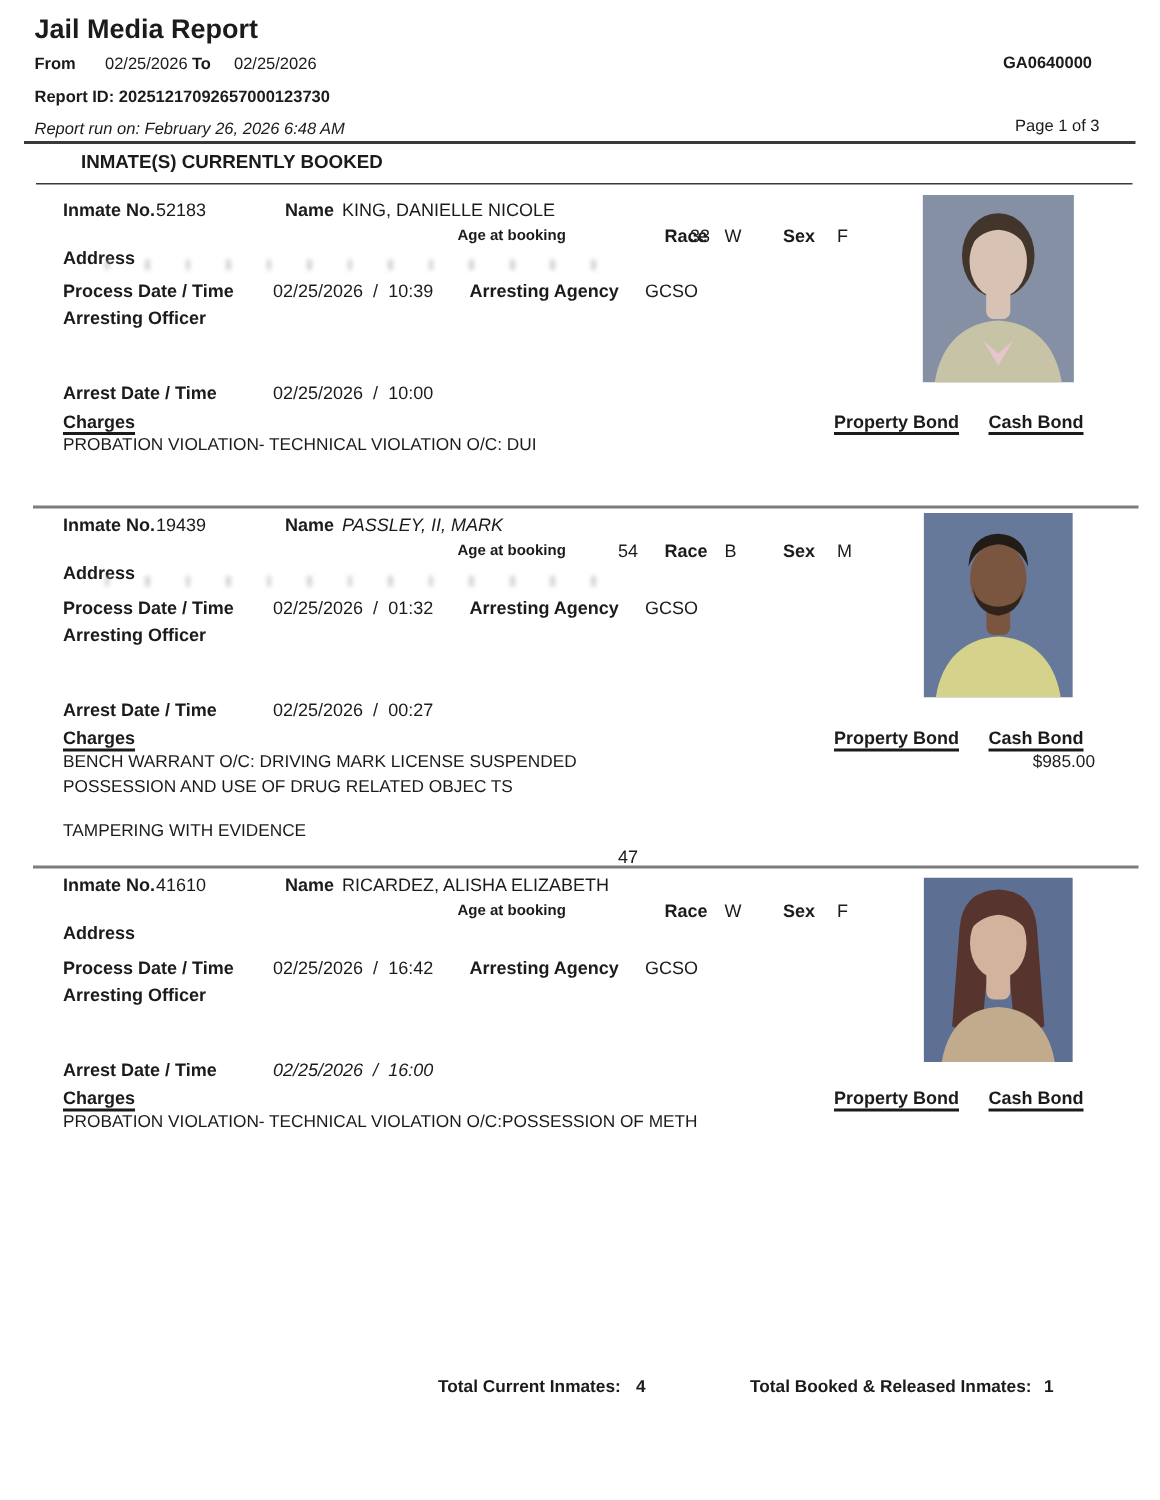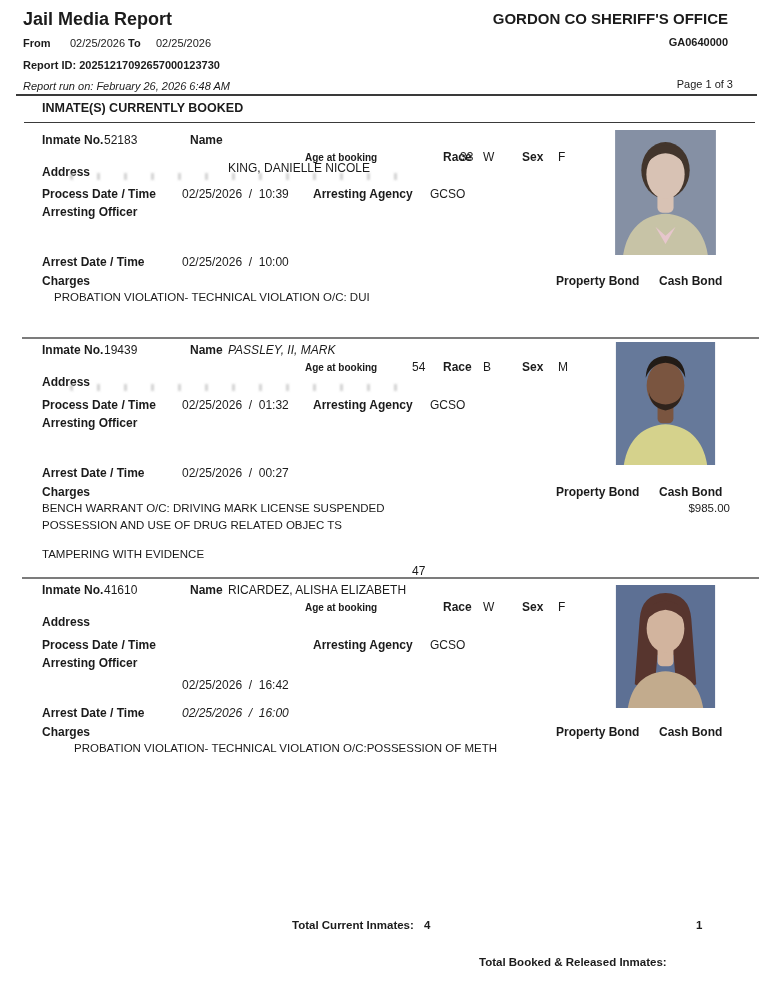--- a/index.html
+++ b/index.html
@@ -7,21 +7,21 @@
     position:relative;
     width:773px;height:1000px;
     background:#ffffff;
     font-family:"Liberation Sans", sans-serif;
     color:#1b1b1b;
     overflow:hidden;
   }
   .abs{position:absolute;white-space:nowrap;}
   .b{font-weight:bold;}
   .i{font-style:italic;}
-  .u{text-underline-offset:3px;text-decoration-thickness:1.5px;text-align:right;}
+  .u{text-decoration:underline;text-underline-offset:3px;text-decoration-thickness:1.5px;text-align:right;}
   .t18{font-size:18px;}
   .t15{font-size:15px;}
   .t12{font-size:12px;}
   .t11{font-size:11px;}
   .t10{font-size:10px;}
   .charge{font-size:11.5px;}
   .rule{position:absolute;border-top:2px solid #3a3a3a;height:0;}
   .rule-thin{position:absolute;border-top:1.5px solid #3a3a3a;height:0;}
   .rule-sep{position:absolute;border-top:2px solid #7c7c7c;height:0;}
   .right{text-align:right;}
@@ -36,42 +36,41 @@
 <body>
 
 <div class="sheet">
 
   <div class="abs b t18" style="left:23px;top:9px;">Jail Media Report</div>
   <div class="abs b t11" style="left:23px;top:37px;">From</div>
   <div class="abs t11" style="left:70px;top:37px;">02/25/2026</div>
   <div class="abs b t11" style="left:128px;top:37px;">To</div>
   <div class="abs t11" style="left:156px;top:37px;">02/25/2026</div>
 
-  <div class="abs b t15" style="right:45px;top:10px;">GORDON CO SHERIFF'S OFFICE</div>
   <div class="abs b t11" style="right:45px;top:36px;">GA0640000</div>
 
   <div class="abs b t11" style="left:23px;top:59px;">
     <span>Report ID:</span>
     <span>20251217092657000123730</span>
   </div>
   <div class="abs i t11" style="left:23px;top:80px;">
     <span>Report run on:</span>
     <span>February 26, 2026 6:48 AM</span>
   </div>
   <div class="abs t11" style="right:40px;top:78px;">Page 1 of 3</div>
 
   <div class="rule" style="left:16px;right:16px;top:94px;"></div>
-  <div class="abs b" style="left:42px;top:101px;font-size:12.5px;">INMATE(S) CURRENTLY BOOKED</div>
+  <div class="abs b" style="left:54px;top:101px;font-size:12.5px;">INMATE(S) CURRENTLY BOOKED</div>
   <div class="rule-thin" style="left:24px;right:18px;top:122px;"></div>
 
   <div>
     <div class="abs b t12" style="left:42px;top:133px;">Inmate No.</div>
     <div class="abs t12" style="left:104px;top:133px;">52183</div>
     <div class="abs b t12" style="left:190px;top:133px;">Name</div>
-    <div class="abs t12" style="left:228px;top:133px;margin-top:28px;">KING, DANIELLE NICOLE</div>
+    <div class="abs t12" style="left:228px;top:133px;">KING, DANIELLE NICOLE</div>
 
     <div class="abs b t10" style="left:305px;top:152px;">Age at booking</div>
     <div class="abs t12" style="left:412px;top:150px;margin-left:48px;">33</div>
     <div class="abs b t12" style="left:443px;top:150px;">Race</div>
     <div class="abs t12" style="left:483px;top:150px;">W</div>
     <div class="abs b t12" style="left:522px;top:150px;">Sex</div>
     <div class="abs t12" style="left:558px;top:150px;">F</div>
 
     <div class="abs b t12" style="left:42px;top:165px;">Address</div>
     <div class="redact" style="left:70px;top:173px;"></div>
@@ -90,21 +89,21 @@
     <div class="abs t12" style="left:182px;top:255px;">
       <span>02/25/2026</span>&nbsp;
       <span>/</span>&nbsp;
       <span>10:00</span>
     </div>
 
     <div class="abs b u t12" style="left:42px;top:274px;">Charges</div>
     <div class="abs b u t12" style="left:556px;top:274px;">Property Bond</div>
     <div class="abs b u t12" style="left:659px;top:274px;">Cash Bond</div>
 
-    <div class="abs charge" style="left:54px;top:291px;">PROBATION VIOLATION- TECHNICAL VIOLATION O/C: DUI</div>
+    <div class="abs charge" style="left:42px;top:291px;">PROBATION VIOLATION- TECHNICAL VIOLATION O/C: DUI</div>
 
     <svg class="photo" style="left:615px;top:130px;" width="101" height="125" viewBox="0 0 100 124">
       <rect x="0" y="0" width="100" height="124" fill="#8590a4"></rect>
       <ellipse cx="50" cy="40" rx="24" ry="28" fill="#42352c"></ellipse>
       <path d="M8,124 C12,98 28,84 50,83 C72,84 88,98 92,124 Z" fill="#c7c3a6"></path>
       <path d="M40,96 L50,113 L60,96 L50,105 Z" fill="#e6c6cc"></path>
       <rect x="42" y="60" width="16" height="22" rx="5" fill="#d8c2b4"></rect>
       <ellipse cx="50" cy="44" rx="19" ry="24" fill="#d8c2b4"></ellipse>
       <path d="M28,42 Q29,16 50,15 Q71,16 72,42 Q66,24 50,23 Q34,24 28,42 Z" fill="#42352c"></path>
     </svg>
@@ -175,50 +174,50 @@
     <div class="abs b t10" style="left:305px;top:602px;">Age at booking</div>
     <div class="abs t12" style="left:412px;top:564px;">47</div>
     <div class="abs b t12" style="left:443px;top:600px;">Race</div>
     <div class="abs t12" style="left:483px;top:600px;">W</div>
     <div class="abs b t12" style="left:522px;top:600px;">Sex</div>
     <div class="abs t12" style="left:558px;top:600px;">F</div>
 
     <div class="abs b t12" style="left:42px;top:615px;">Address</div>
 
     <div class="abs b t12" style="left:42px;top:638px;">Process Date / Time</div>
-    <div class="abs t12" style="left:182px;top:638px;margin-top:40px;">
+    <div class="abs t12" style="left:182px;top:638px;">
       <span>02/25/2026</span>&nbsp;
       <span>/</span>&nbsp;
       <span>16:42</span>
     </div>
     <div class="abs b t12" style="left:313px;top:638px;">Arresting Agency</div>
     <div class="abs t12" style="left:430px;top:638px;">GCSO</div>
     <div class="abs b t12" style="left:42px;top:656px;">Arresting Officer</div>
 
     <div class="abs b t12" style="left:42px;top:706px;">Arrest Date / Time</div>
     <div class="abs t12" style="left:182px;top:706px;font-style:italic;">
       <span>02/25/2026</span>&nbsp;
       <span>/</span>&nbsp;
       <span>16:00</span>
     </div>
 
     <div class="abs b u t12" style="left:42px;top:725px;">Charges</div>
     <div class="abs b u t12" style="left:556px;top:725px;">Property Bond</div>
     <div class="abs b u t12" style="left:659px;top:725px;">Cash Bond</div>
 
-    <div class="abs charge" style="left:42px;top:742px;margin-left:32px;">PROBATION VIOLATION- TECHNICAL VIOLATION O/C:POSSESSION OF METH</div>
+    <div class="abs charge" style="left:42px;top:742px;">PROBATION VIOLATION- TECHNICAL VIOLATION O/C:POSSESSION OF METH</div>
 
     <svg class="photo" style="left:615px;top:585px;" width="101" height="123" viewBox="0 0 100 124">
       <rect x="0" y="0" width="100" height="124" fill="#5d7094"></rect>
       <path d="M24,34 Q26,9 50,8 Q74,9 76,34 L81,100 Q70,106 61,103 L58,70 Q54,79 50,79 Q46,79 42,70 L39,103 Q30,106 19,100 Z" fill="#57352e"></path>
       <path d="M12,124 C16,100 30,88 50,87 C70,88 84,100 88,124 Z" fill="#c2ab8d"></path>
       <rect x="42" y="60" width="16" height="22" rx="5" fill="#d2b49e"></rect>
       <ellipse cx="50" cy="44" rx="19" ry="24" fill="#d2b49e"></ellipse>
       <path d="M29,38 Q31,17 50,16 Q69,17 71,38 Q63,26 50,25 Q37,26 29,38 Z" fill="#57352e"></path>
     </svg>
   </div>
 
   <div class="abs b" style="left:292px;top:919px;font-size:11.5px;">Total Current Inmates:</div>
   <div class="abs b" style="left:424px;top:919px;font-size:11.5px;">4</div>
-  <div class="abs b" style="left:479px;top:919px;font-size:11.5px;margin-top:37px;">Total Booked &amp; Released Inmates:</div>
+  <div class="abs b" style="left:500px;top:919px;font-size:11.5px;">Total Booked &amp; Released Inmates:</div>
   <div class="abs b" style="left:696px;top:919px;font-size:11.5px;">1</div>
 
 </div>
 
 </body></html>

